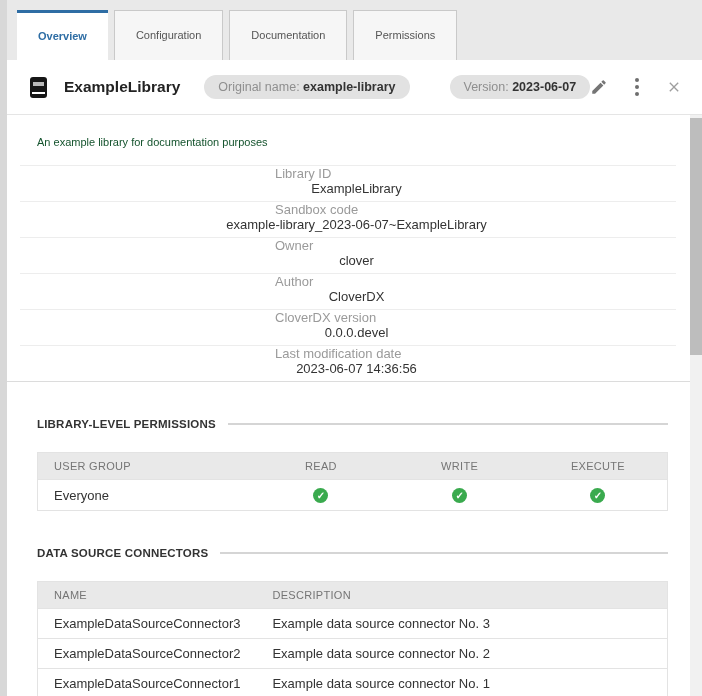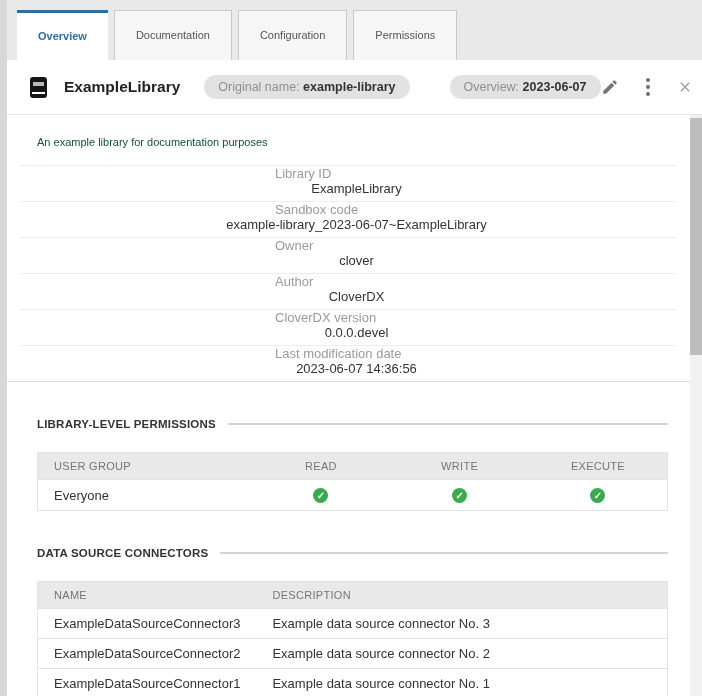--- a/index.html
+++ b/index.html
@@ -68,33 +68,33 @@
   }
   .check::before { content:"\2713"; }
 </style>
 </head>
 <body>
 
 <div class="left-strip"></div>
 
 <div class="tabbar">
   <div class="tab active">Overview</div>
+  <div class="tab">Configuration</div>
   <div class="tab">Documentation</div>
-  <div class="tab">Configuration</div>
   <div class="tab">Permissions</div>
 </div>
 
 <div class="hdr">
   <span class="book-icon">
     <span class="book-stripe-top"></span>
     <span class="book-stripe-bottom"></span>
   </span>
   <span class="hdr-title">ExampleLibrary</span>
   <span class="badge"><span>Original name:</span>&nbsp;<b>example-library</b></span>
-  <span class="badge"><span>Overview:</span>&nbsp;<b>2023-06-07</b></span>
+  <span class="badge"><span>Version:</span>&nbsp;<b>2023-06-07</b></span>
   <span class="hdr-actions">
     <button class="icon-btn">
       <span>
           <svg width="18" height="18" viewBox="0 0 24 24" fill="#757575">
             <path d="M3 17.25V21h3.75L17.81 9.94l-3.75-3.75L3 17.25zM20.71 7.04c.39-.39.39-1.02 0-1.41l-2.34-2.34a.996.996 0 0 0-1.41 0l-1.83 1.83 3.75 3.75 1.83-1.83z"></path>
           </svg>
         </span>
     </button>
     <button class="icon-btn">
       <span class="kebab">

